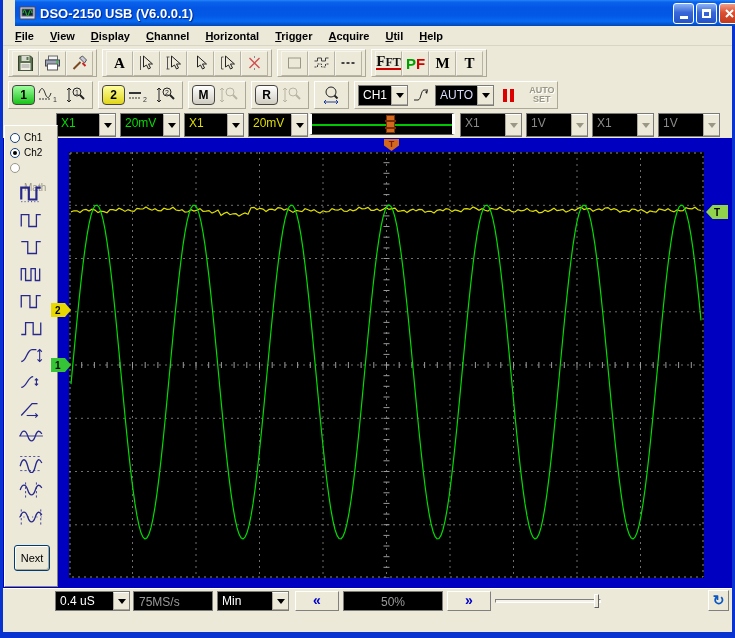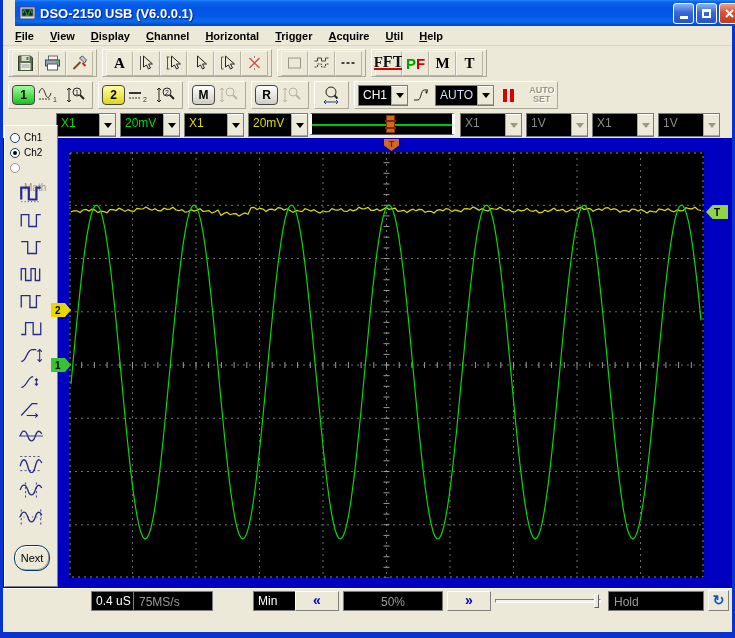--- a/index.html
+++ b/index.html
@@ -32,21 +32,21 @@
   .toolbar{position:absolute;left:0;width:729px;background:#ece9d8;display:flex;align-items:center;}
   .tb1{top:47px;height:32px;}
   .tb2{top:79px;height:32px;}
   .grp{display:flex;align-items:center;height:28px;padding:0 3px;margin-left:5px;
     border:1px solid;border-color:#fff #aca899 #aca899 #fff;}
   .tbtn{width:27px;height:25px;display:flex;align-items:center;justify-content:center;
     border:1px solid;border-color:#f6f4ee #b8b4a4 #b8b4a4 #f6f4ee;background:#ece9d8;}
   .tbtn.flat{border-color:transparent;}
   .tbtn svg{display:block;}
   .tlabel{font-weight:bold;font-size:15px;color:#000;font-family:"Liberation Serif",serif;}
-  .fft-label{font-weight:bold;font-size:16px;color:#111;border-bottom:2px solid #c00;line-height:11px;font-family:"Liberation Serif",serif;}
+  .fft-label{font-weight:bold;font-size:12px;color:#111;border-bottom:2px solid #c00;line-height:11px;font-family:"Liberation Serif",serif;}
   .fft-label::first-letter{font-size:15px;}
   .pf-p{color:#00a000;font-weight:bold;font-size:15px;}
   .pf-f{color:#d00000;font-weight:bold;font-size:15px;}
   .keybtn{width:23px;height:20px;border:1px solid #444;border-radius:4px;font-weight:bold;font-size:12px;
     display:flex;align-items:center;justify-content:center;color:#000;}
   .key-green{background:linear-gradient(180deg,#9dff9d,#19c119);}
   .key-yellow{background:linear-gradient(180deg,#ffff9d,#e0d518);}
   .key-gray{background:linear-gradient(180deg,#ffffff,#cfccc0);}
   .combo{display:flex;height:21px;border:1px solid #7b7b7b;background:#000;}
   .combo .cval{min-width:30px;padding:2px 4px 0 4px;font-size:12px;color:#fff;background:#000;white-space:nowrap;}
@@ -75,21 +75,21 @@
     border:1px solid;border-color:#fff #808080 #808080 #fff;padding-top:4px;}
   .radio-row{display:flex;align-items:center;height:15px;padding-left:5px;}
   .radio{width:10px;height:10px;border-radius:50%;border:1px solid #1a3f7a;background:#fff;margin-right:4px;position:relative;}
   .radio.on:after{content:"";position:absolute;left:2px;top:2px;width:4px;height:4px;border-radius:50%;background:#000;}
   .radio.dis{border-color:#9a9786;}
   .radio-label{font-size:10px;color:#000;}
   .radio-label.dis{color:#9a9786;margin-top:40px;}
   .mbtns{margin-top:4px;}
   .mbtn{width:48px;height:27px;margin:0 auto;display:flex;align-items:center;justify-content:center;}
   .nextbtn{position:absolute;left:9px;top:419px;width:36px;height:26px;background:#ece9d8;font-size:11px;
-    border:1px solid #003c74;border-radius:12px;box-shadow:inset -1px -1px 0 #aca899, inset 1px 1px 0 #fff;
+    border:1px solid #003c74;border-radius:3px;box-shadow:inset -1px -1px 0 #aca899, inset 1px 1px 0 #fff;
     display:flex;align-items:center;justify-content:center;color:#000;}
 
   .screen{position:absolute;left:66px;top:14px;width:635px;height:426px;background:#000;}
   .screen svg{display:block;}
   .grid{stroke:#6e6e6e;stroke-width:1;stroke-dasharray:2,4;}
   .gridborder{fill:none;stroke:#8a8a8a;stroke-width:1;stroke-dasharray:2,4;}
   .tick{stroke:#9a9a9a;stroke-width:1;}
   .trace{fill:none;stroke-width:1.2;}
 
   .flag{position:absolute;font-size:10px;font-weight:bold;color:#000;display:flex;align-items:center;}
@@ -98,21 +98,21 @@
   .flag-ch1{left:48px;top:220px;width:20px;height:14px;background:#35c435;
     clip-path:polygon(0 0,70% 0,100% 50%,70% 100%,0 100%);padding-left:4px;}
   .flag-trig{left:703px;top:67px;width:22px;height:14px;background:#8fd44a;
     clip-path:polygon(30% 0,100% 0,100% 100%,30% 100%,0 50%);padding-left:8px;}
   .trigpos{position:absolute;left:381px;top:1px;width:15px;height:12px;background:#d2691e;
     clip-path:polygon(0 0,100% 0,100% 55%,50% 100%,0 55%);
     font-size:9px;font-weight:bold;color:#7a1a00;text-align:center;line-height:10px;}
 
   
   .bottombar{position:absolute;left:0;top:588px;width:729px;height:24px;background:#ece9d8;border-top:1px solid #fff;}
-  .bottombar .combo{position:absolute;top:2px;height:20px;margin-left:36px;}
+  .bottombar .combo{position:absolute;top:2px;height:20px;}
   .blackbox{position:absolute;top:2px;height:20px;background:#000;border:1px solid #7b7b7b;
     color:#9a9a9a;font-size:12px;padding:3px 5px 0 5px;}
   .navbtn{position:absolute;top:2px;width:44px;height:20px;background:#ece9d8;
     border:1px solid;border-color:#fff #808080 #808080 #fff;
     color:#0000cc;font-weight:bold;font-size:14px;text-align:center;line-height:17px;}
   .hslider{position:absolute;top:7px;left:492px;width:106px;height:10px;}
   .htrack{position:absolute;left:0;right:0;top:3px;height:4px;border:1px solid;border-color:#808080 #fff #fff #808080;background:#f4f2ea;}
   .hthumb{position:absolute;right:2px;top:-2px;width:5px;height:14px;background:#ece9d8;
     border:1px solid;border-color:#fff #606060 #606060 #fff;}
   .roundbtn{position:absolute;top:1px;left:705px;width:21px;height:21px;background:#ece9d8;
@@ -647,19 +647,18 @@
             <span class="tri"></span>
           </span>
     </div>
     <div class="navbtn" style="left:292px"><span>«</span></div>
     <div class="blackbox" style="left:340px;width:100px;text-align:center">50%</div>
     <div class="navbtn" style="left:444px"><span>»</span></div>
     <div class="hslider">
       <div class="htrack"></div>
       <div class="hthumb"></div>
     </div>
-    <div class="blackbox" style="left:605px;width:96px">Hold</div>
     <div class="roundbtn"><span>↻</span></div>
   </div>
 
 
  </div>
 </div>
 
 </body></html>

